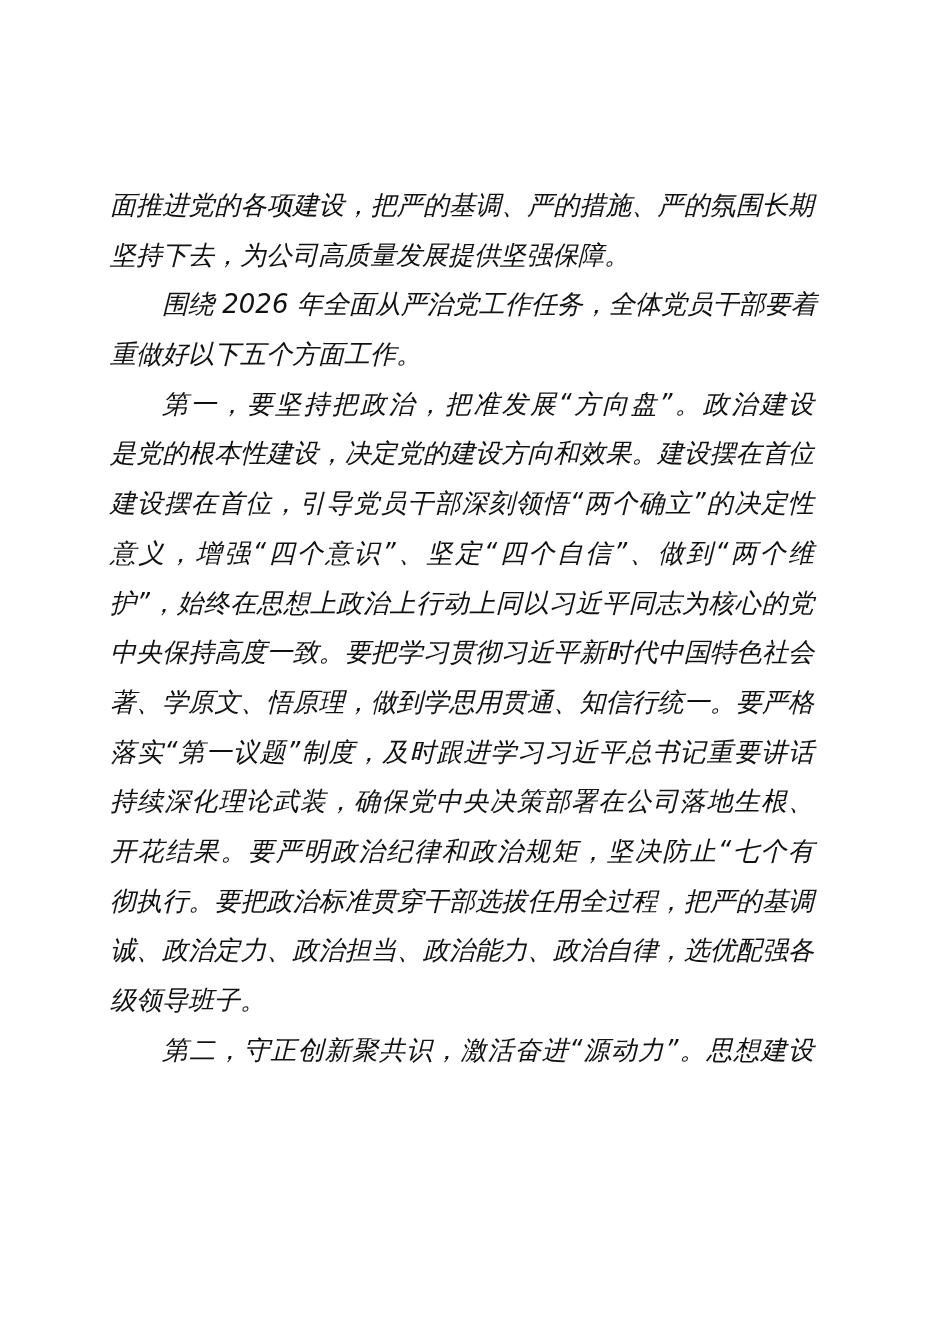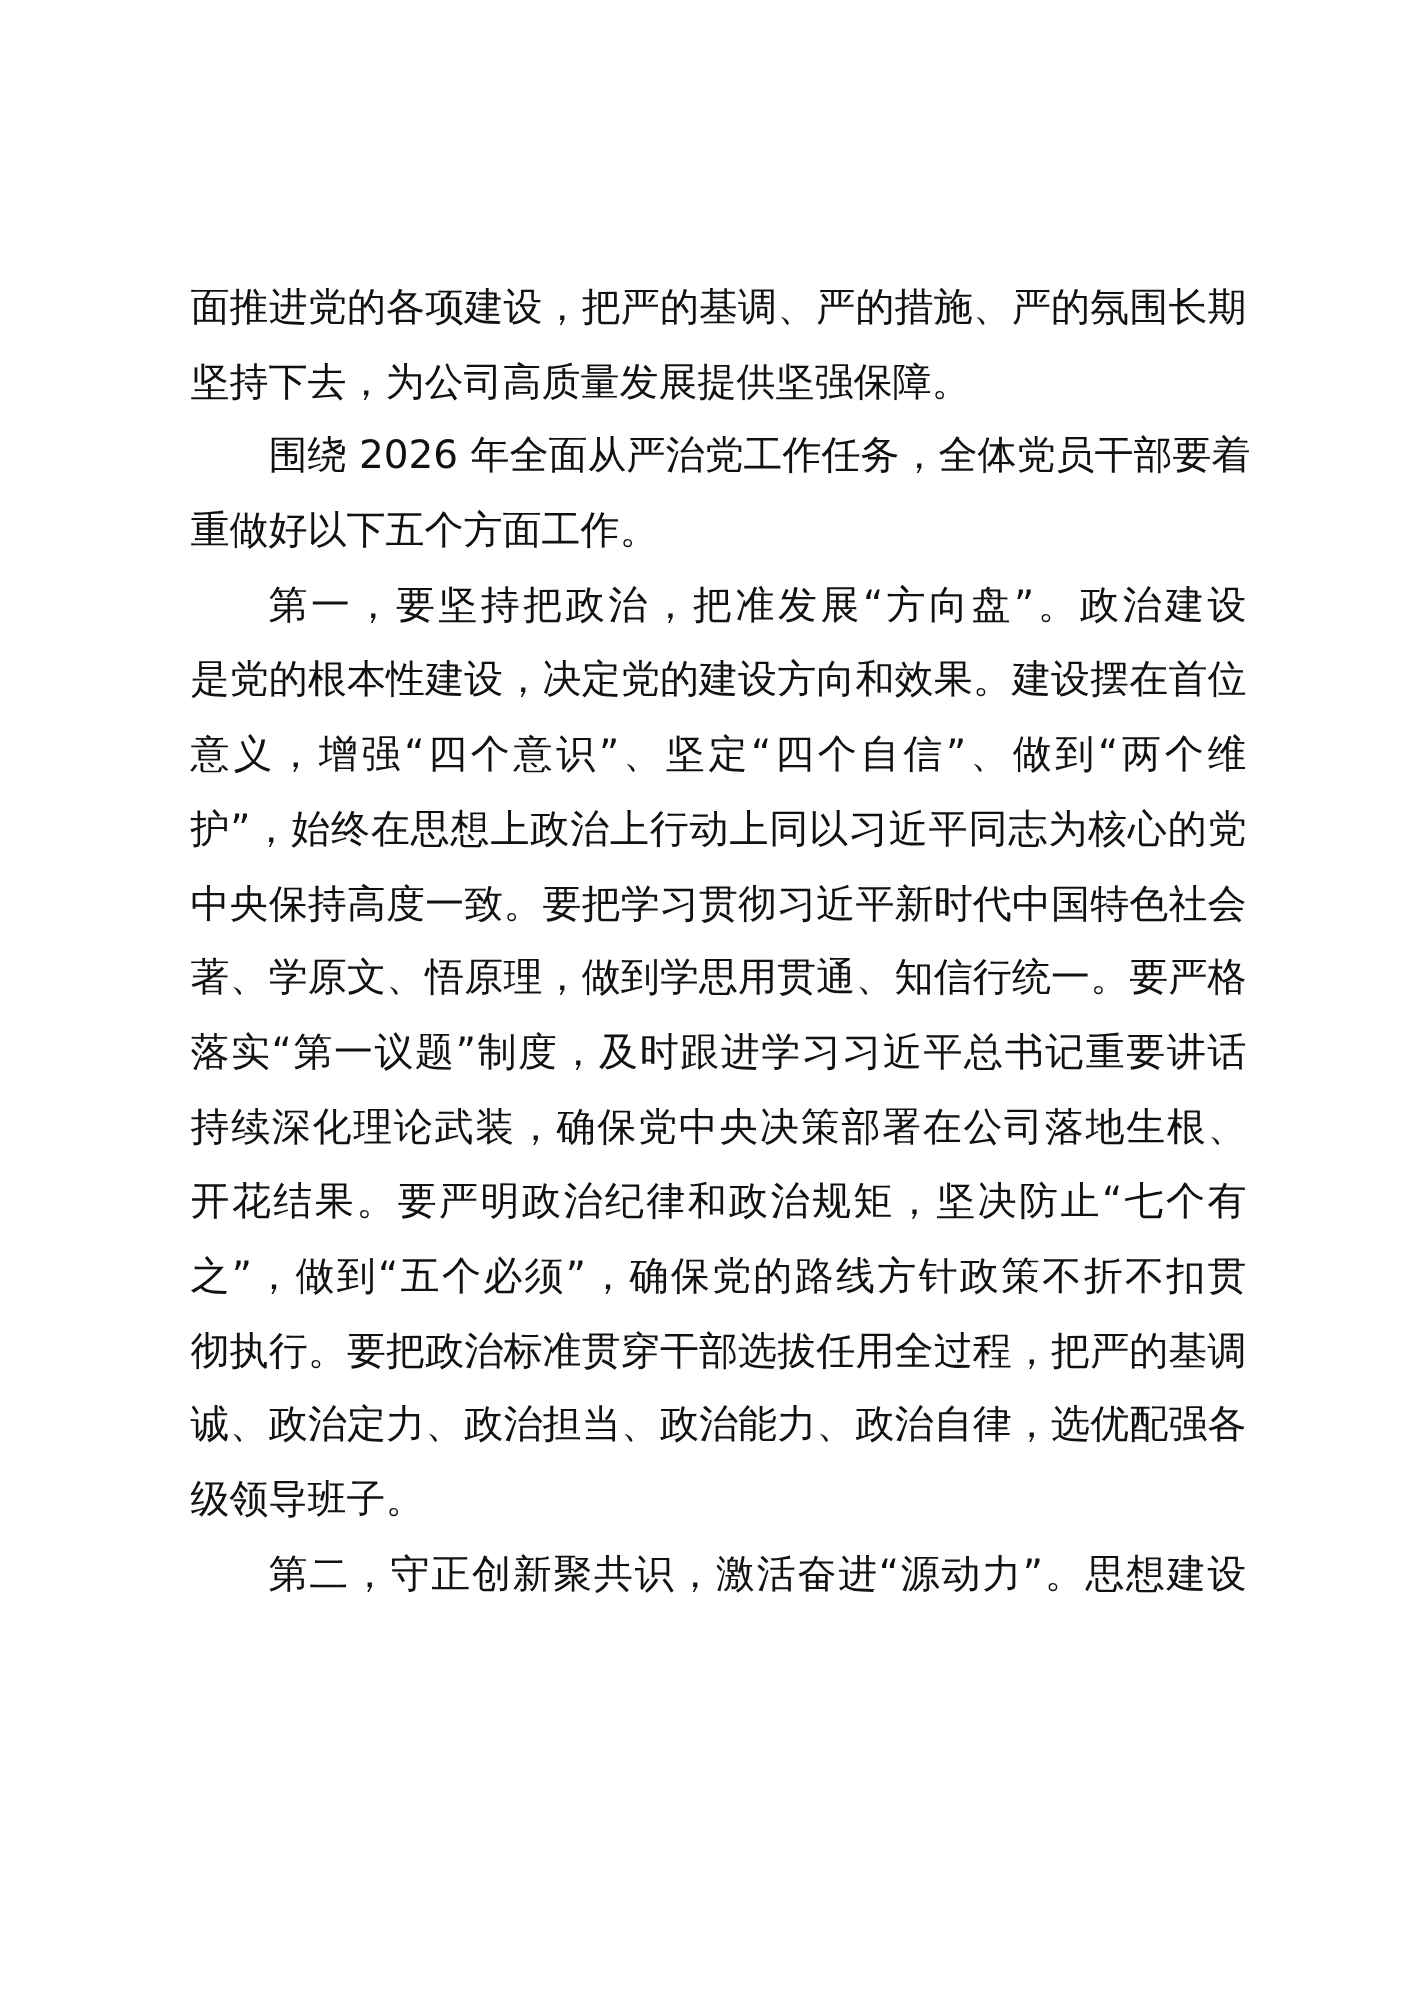--- a/index.html
+++ b/index.html
@@ -1,17 +1,17 @@
 <!DOCTYPE html>
 <html><head>
 <meta charset="utf-8">
 <style>
   html, body { margin: 0; padding: 0; background: #ffffff; }
   body { width: 950px; height: 1344px; position: relative; overflow: hidden; }
-  .page { position: absolute; left: 127px; top: 181px; width: 704px; }
+  .page { position: absolute; left: 110px; top: 181px; width: 704px; font-style: italic; }
   .line {
     font-family: "DejaVu Sans", "Liberation Sans", sans-serif;
     font-size: 26px;
     line-height: 49.7px;
     height: 49.7px;
     color: #111111;
     white-space: nowrap;
     text-align: justify;
     text-align-last: justify;
     letter-spacing: 0px;
@@ -23,25 +23,25 @@
 </head>
 <body>
 
 <div class="page">
   <div class="line">面推进党的各项建设，把严的基调、严的措施、严的氛围长期</div>
   <div class="line last">坚持下去，为公司高质量发展提供坚强保障。</div>
   <div class="line indent">围绕 2026 年全面从严治党工作任务，全体党员干部要着</div>
   <div class="line last">重做好以下五个方面工作。</div>
   <div class="line indent heading-line">第一，要坚持把政治，把准发展“方向盘”。政治建设</div>
   <div class="line">是党的根本性建设，决定党的建设方向和效果。建设摆在首位</div>
+  <div class="line">建设摆在首位，引导党员干部深刻领悟“两个确立”的决定性</div>
   <div class="line">意义，增强“四个意识”、坚定“四个自信”、做到“两个维</div>
   <div class="line">护”，始终在思想上政治上行动上同以习近平同志为核心的党</div>
   <div class="line">中央保持高度一致。要把学习贯彻习近平新时代中国特色社会</div>
   <div class="line">著、学原文、悟原理，做到学思用贯通、知信行统一。要严格</div>
   <div class="line">落实“第一议题”制度，及时跟进学习习近平总书记重要讲话</div>
   <div class="line">持续深化理论武装，确保党中央决策部署在公司落地生根、</div>
   <div class="line">开花结果。要严明政治纪律和政治规矩，坚决防止“七个有</div>
-  <div class="line">之”，做到“五个必须”，确保党的路线方针政策不折不扣贯</div>
   <div class="line">彻执行。要把政治标准贯穿干部选拔任用全过程，把严的基调</div>
   <div class="line">诚、政治定力、政治担当、政治能力、政治自律，选优配强各</div>
   <div class="line last">级领导班子。</div>
   <div class="line indent heading-line">第二，守正创新聚共识，激活奋进“源动力”。思想建设</div>
 </div>
 
 </body></html>

